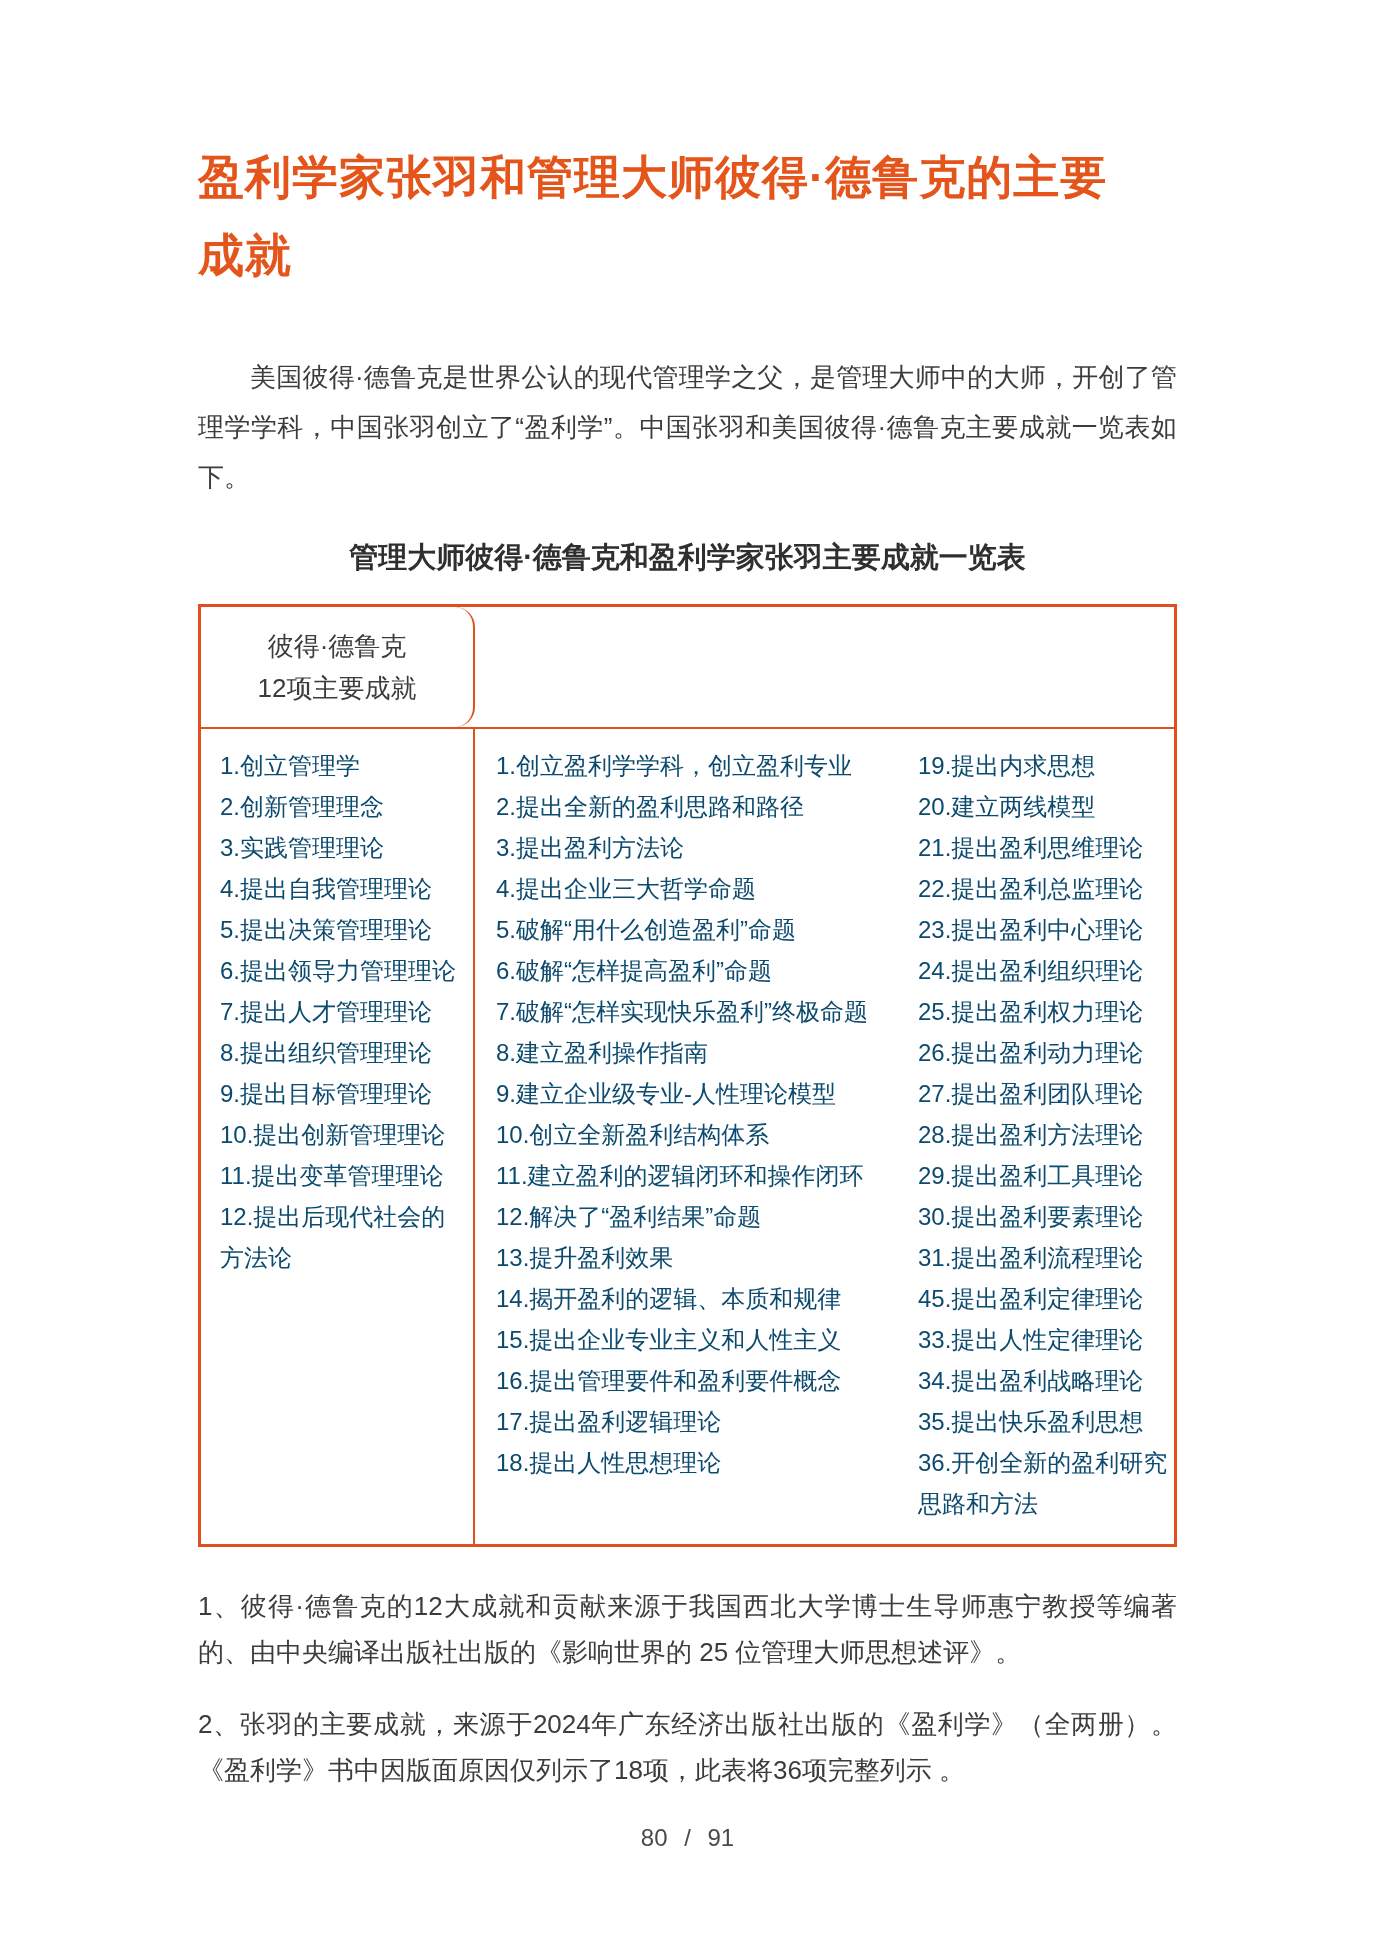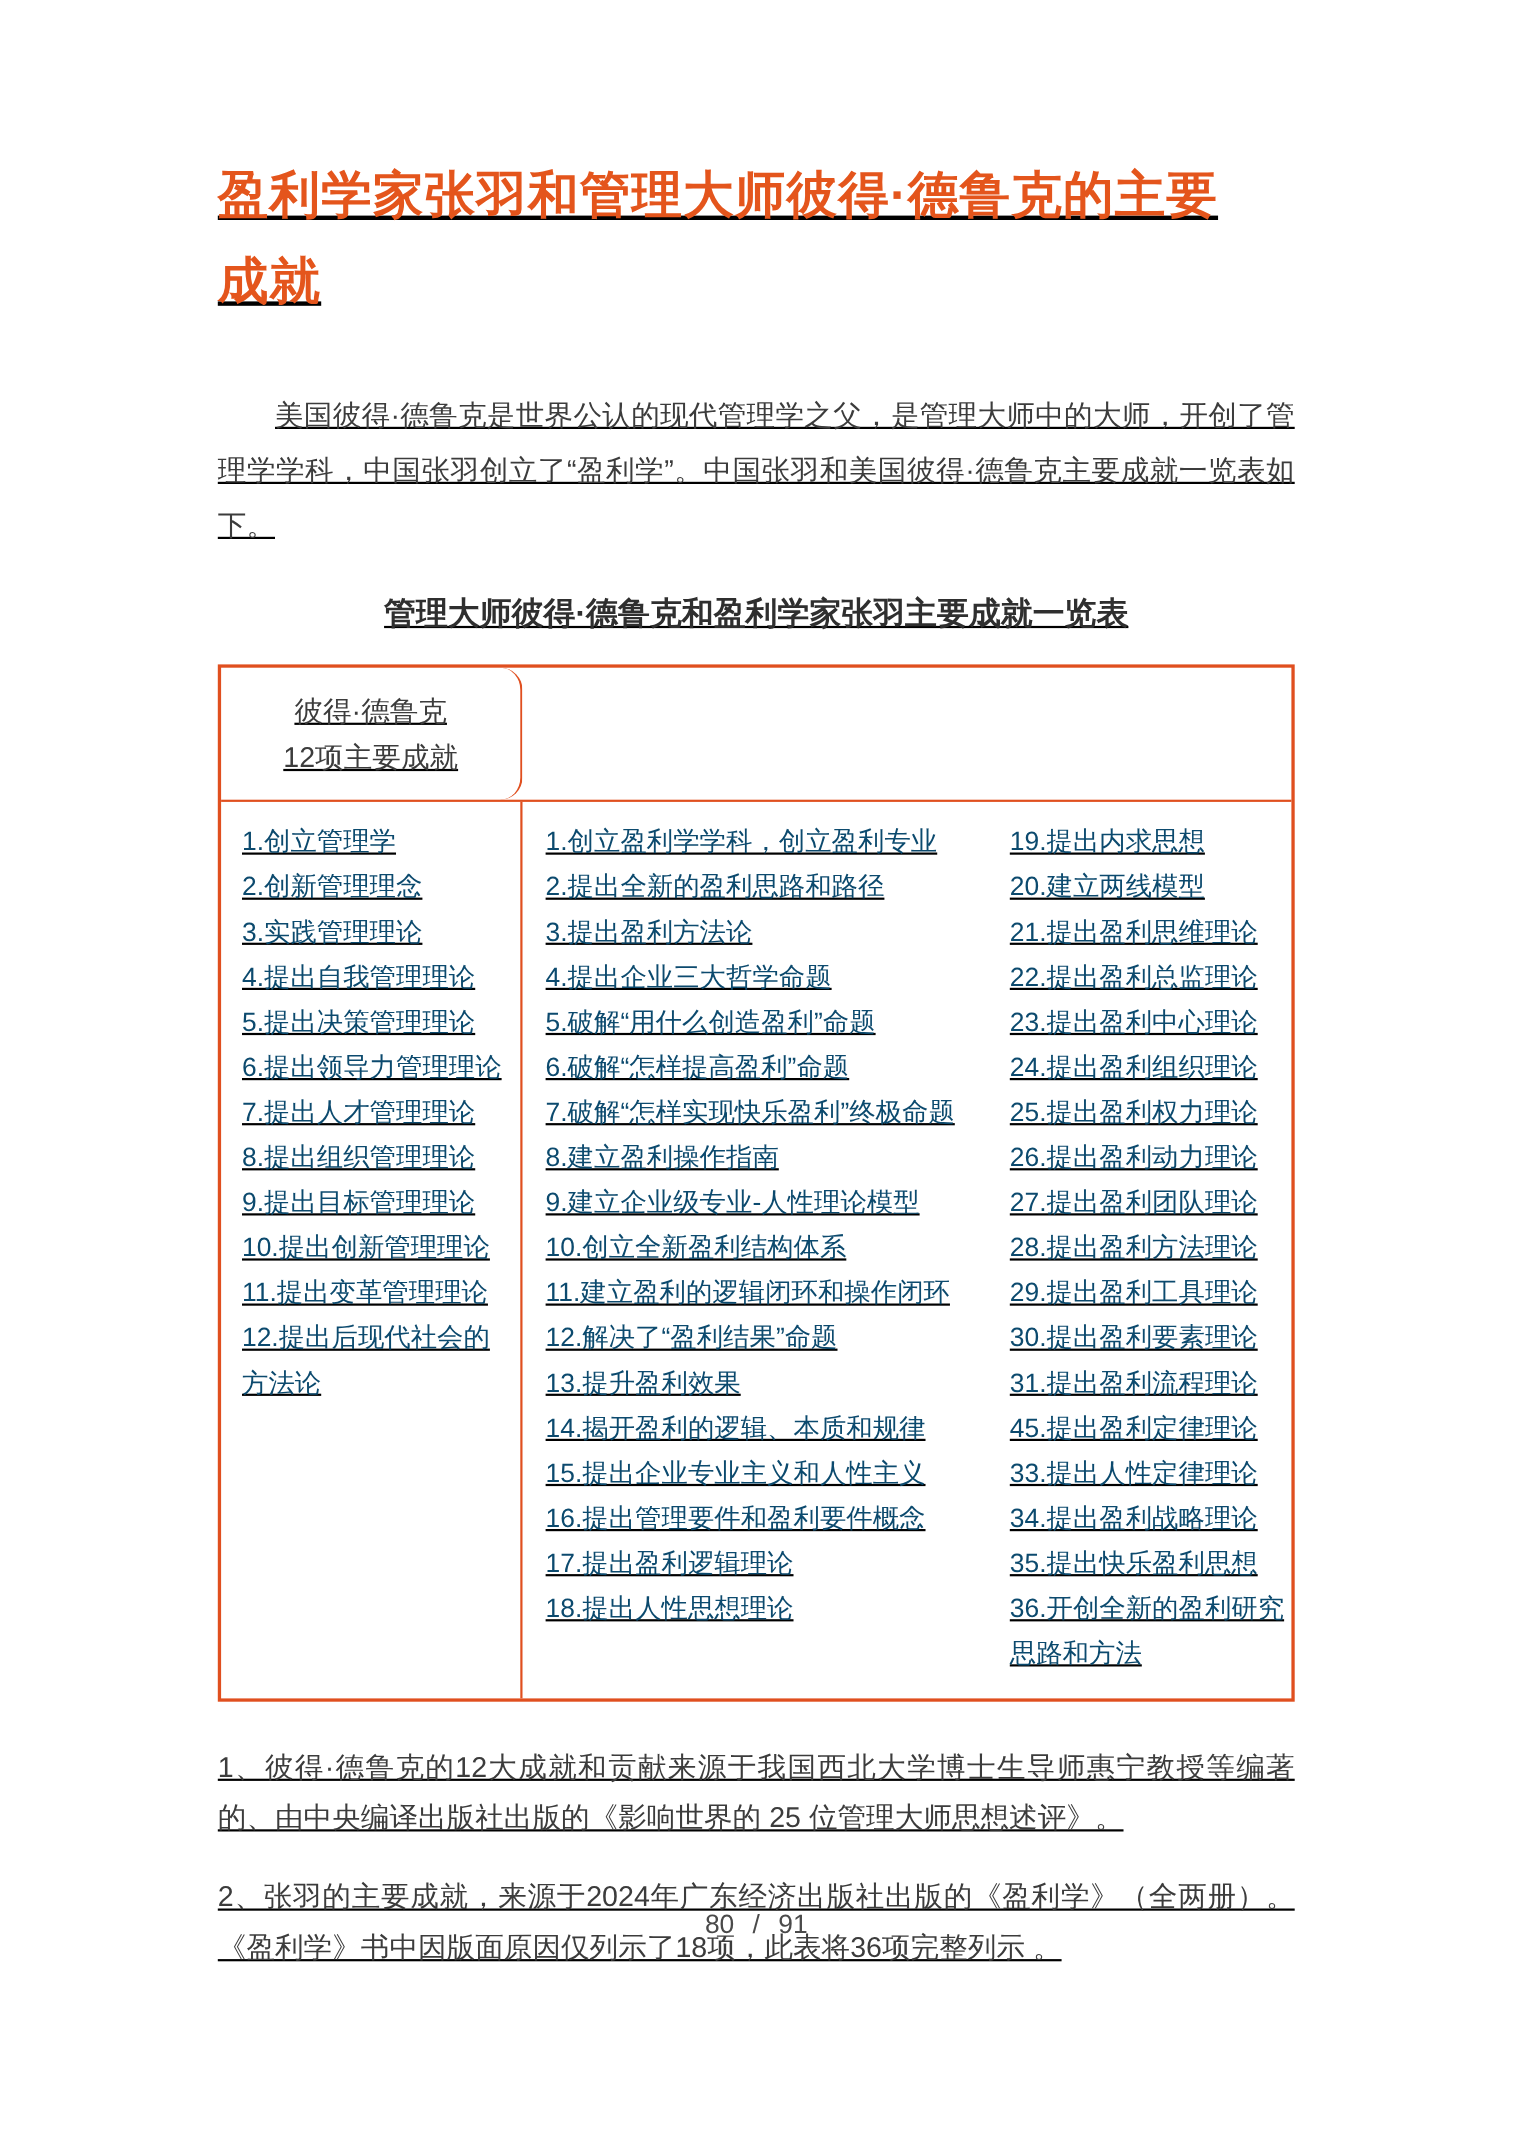--- a/index.html
+++ b/index.html
@@ -9,21 +9,20 @@
     font-family: "Liberation Sans", "DejaVu Sans", sans-serif;
   }
   .page {
     position: relative;
     width: 1375px;
     height: 1947px;
     background: #ffffff;
     box-sizing: border-box;
     padding: 0 198px;
     overflow: hidden;
-    text-decoration: underline;
   }
   .doc-title {
     margin-top: 138px;
     font-size: 46px;
     font-weight: bold;
     color: #E4551C;
     line-height: 78px;
     white-space: pre-line;
     letter-spacing: 1px;
   }
@@ -103,21 +102,21 @@
   .footnote {
     font-size: 26px;
     line-height: 46px;
     color: #3C3C3C;
     text-align: justify;
   }
   .footnote-1 { margin-top: 36px; }
   .footnote-2 { }
   .page-number {
     position: absolute;
-    top: 1736px;
+    top: 1824px;
     left: 0;
     width: 100%;
     text-align: center;
     font-size: 24px;
     color: #4A4A4A;
     word-spacing: 10px;
   }
 </style>
 </head>
 <body>

